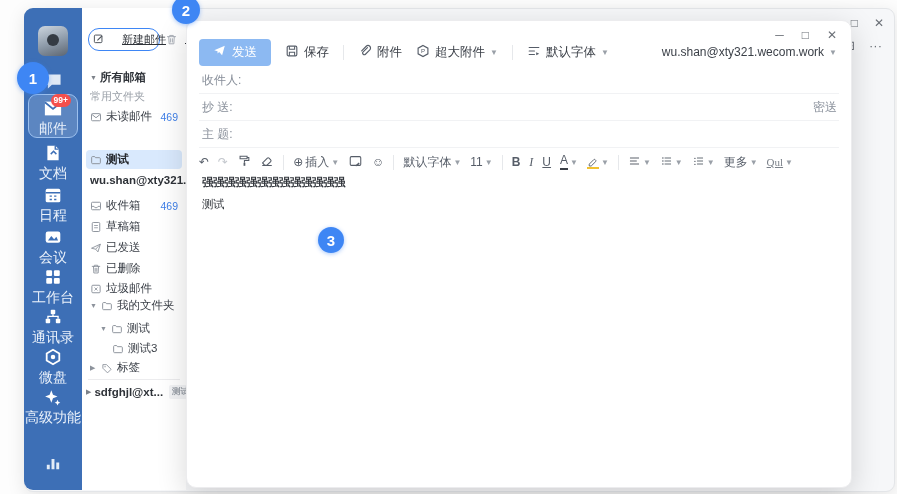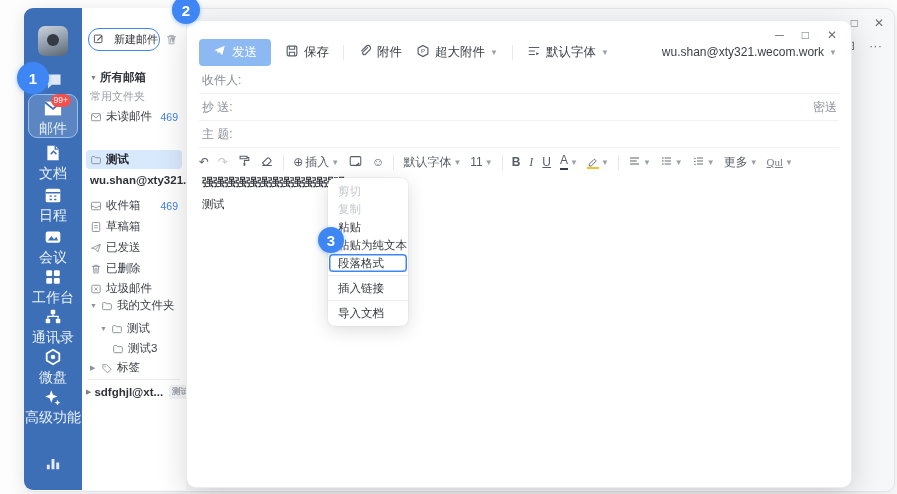--- a/index.html
+++ b/index.html
@@ -20,27 +20,27 @@
         border-radius:9px 0 0 9px;color:#fff;}
   .avatar{left:14px;top:18px;width:30px;height:30px;border-radius:7px;overflow:hidden;
           background:linear-gradient(160deg,#cdd6e0 0%,#8c99a8 55%,#5c6570 100%);}
   .avatar:after{content:"";position:absolute;left:9px;top:8px;width:12px;height:12px;border-radius:50%;background:#343b44;}
   .rail-item{left:3px;width:52px;display:flex;flex-direction:column;align-items:center;gap:3px;}
   .rail-item .lbl{font-size:14px;color:#eaf1fa;white-space:nowrap;}
   .rail-item svg{display:block;}
   .rail-active{left:4px;top:86px;width:50px;height:44px;border-radius:9px;
                background:rgba(255,255,255,.16);border:1.5px solid #9cc0ee;box-sizing:border-box;}
   .badge{position:absolute;right:-8px;top:-6px;background:#f4504d;color:#fff;font-size:8.5px;
-         line-height:1;padding:2px 3px;border-radius:7px;font-weight:normal;}
+         line-height:1;padding:2px 3px;border-radius:7px;font-weight:bold;}
 
   
   .side{left:82px;top:8px;width:104px;height:482px;background:#ffffff;border-radius:0 0 0 0;}
   .compose-btn{left:6px;top:20px;width:62px;height:21px;border:1.5px solid #3e86f5;border-radius:11px;
-               display:flex;align-items:center;gap:10px;padding:0 4px;box-sizing:content-box;
-               color:#2e3238;font-size:11px;background:#fff;white-space:nowrap;}
+               display:flex;align-items:center;gap:18px;padding:0 4px;box-sizing:content-box;
+               color:#2e3238;font-size:11px;background:#fff;white-space:nowrap;text-decoration:underline;}
   .compose-btn .chev{color:#9aa0a8;font-size:8px;margin-left:1px;}
   .side-trash{left:83px;top:24px;color:#a9aeb6;}
   .sec{position:absolute;left:8px;white-space:nowrap;font-size:11.5px;color:#2e3238;display:flex;align-items:center;gap:3px;}
   .sec .caret{color:#7d828a;font-size:7px;}
   .sec.bold{font-weight:bold;}
   .sec.dim{color:#9aa0a8;font-size:11px;}
   .row{position:absolute;left:4px;width:96px;height:19px;display:flex;align-items:center;gap:4px;
        padding:0 4px;box-sizing:border-box;border-radius:4px;font-size:11.5px;color:#3a3f47;white-space:nowrap;}
   .row .ico{color:#8d939c;display:flex;}
   .row .cnt{margin-left:auto;color:#4080e8;font-size:10.5px;}
@@ -492,29 +492,18 @@
       <div class="t">
         <span class="sig">Qul</span>
         <span class="chev">▼</span>
       </div>
     </div>
 
     <div class="body-line" style="top:154px;font-weight:bold">强强强强强强强强强强强强强</div>
     <div class="body-line" style="top:176px">测试</div>
   </div>
 
-  <div class="abs menu">
-    <div class="mi dis">剪切</div>
-    <div class="mi dis">复制</div>
-    <div class="mi">粘贴</div>
-    <div class="mi">粘贴为纯文本</div>
-    <div class="mi hl">段落格式</div>
-    <div class="msep"></div>
-    <div class="mi">插入链接</div>
-    <div class="msep"></div>
-    <div class="mi">导入文档</div>
-  </div>
 
   <div class="abs anno" style="left:17px;top:62px;width:32px;height:32px">1</div>
   <div class="abs anno" style="left:172px;top:-4px;width:28px;height:28px">2</div>
   <div class="abs anno" style="left:318px;top:227px;width:26px;height:26px">3</div>
 
 </div>
 
 </body></html>

